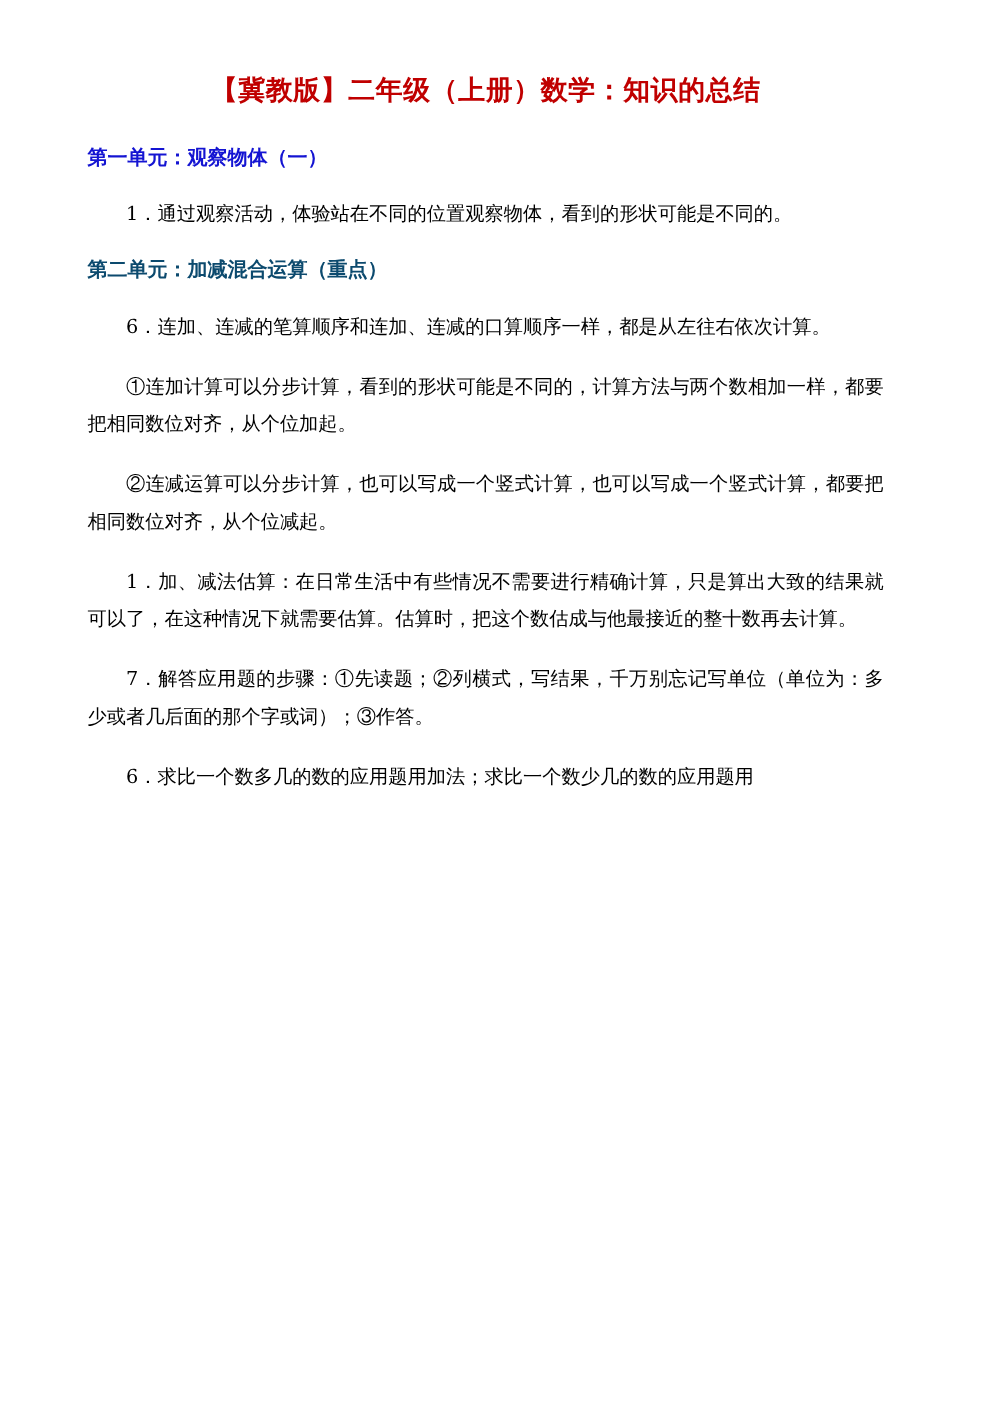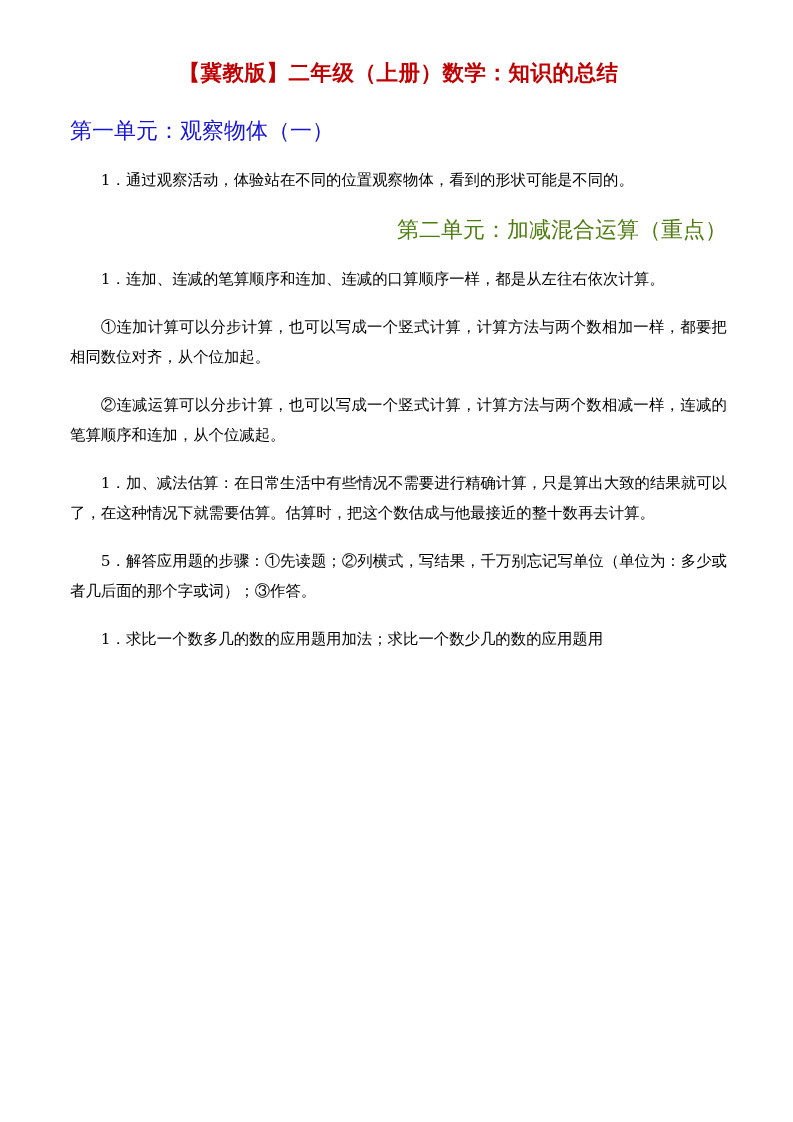--- a/index.html
+++ b/index.html
@@ -11,42 +11,41 @@
     width: 793px;
     height: 1122px;
     font-family: "DejaVu Serif", "Liberation Serif", serif;
     color: #000000;
     overflow: hidden;
   }
   .page {
     width: 793px;
     height: 1122px;
     box-sizing: border-box;
-    padding: 44px 66px 40px 70px;
+    padding: 44px 86px 40px 70px;
     position: relative;
   }
   .doc-title {
     color: #c00000;
     font-weight: bold;
     font-size: 21.5px;
     text-align: center;
     letter-spacing: 0.5px;
     margin: 14px 0 26px 0;
     line-height: 1.4;
   }
   .section-heading {
     color: #1414d2;
-    font-weight: normal;
-    font-size: 22px;
+    font-weight: bold;
+    font-size: 16px;
     margin: 18px 0 10px 0;
     line-height: 1.5;
   }
   .section-heading.red {
-    color: #4d7c0f;
-    text-align: right;
+    color: #0c4a6e;
   }
   .para {
     font-size: 15.4px;
     line-height: 1.95;
     text-align: justify;
     text-justify: inter-ideograph;
     margin: 18px 0 6px 0;
     text-indent: 2em;
   }
 </style>
@@ -54,20 +53,20 @@
 <body>
 
 <div class="page">
 
   <div class="doc-title">【冀教版】二年级（上册）数学：知识的总结</div>
 
   <div class="section-heading">第一单元：观察物体（一）</div>
   <p class="para">1．通过观察活动，体验站在不同的位置观察物体，看到的形状可能是不同的。</p>
 
   <div class="section-heading red">第二单元：加减混合运算（重点）</div>
-  <p class="para">1．连加、连减的笔算顺序和连加、连减的口算顺序一样，都是从左往右依次计算。</p>
-  <p class="para">①连加计算可以分步计算，也可以写成一个竖式计算，计算方法与两个数相加一样，都要把相同数位对齐，从个位加起。</p>
-  <p class="para">②连减运算可以分步计算，也可以写成一个竖式计算，计算方法与两个数相减一样，连减的笔算顺序和连加，从个位减起。</p>
+  <p class="para">6．连加、连减的笔算顺序和连加、连减的口算顺序一样，都是从左往右依次计算。</p>
+  <p class="para">①连加计算可以分步计算，看到的形状可能是不同的，计算方法与两个数相加一样，都要把相同数位对齐，从个位加起。</p>
+  <p class="para">②连减运算可以分步计算，也可以写成一个竖式计算，也可以写成一个竖式计算，都要把相同数位对齐，从个位减起。</p>
   <p class="para">1．加、减法估算：在日常生活中有些情况不需要进行精确计算，只是算出大致的结果就可以了，在这种情况下就需要估算。估算时，把这个数估成与他最接近的整十数再去计算。</p>
-  <p class="para">5．解答应用题的步骤：①先读题；②列横式，写结果，千万别忘记写单位（单位为：多少或者几后面的那个字或词）；③作答。</p>
-  <p class="para">1．求比一个数多几的数的应用题用加法；求比一个数少几的数的应用题用</p>
+  <p class="para">7．解答应用题的步骤：①先读题；②列横式，写结果，千万别忘记写单位（单位为：多少或者几后面的那个字或词）；③作答。</p>
+  <p class="para">6．求比一个数多几的数的应用题用加法；求比一个数少几的数的应用题用</p>
 
 </div>
 
 </body></html>

